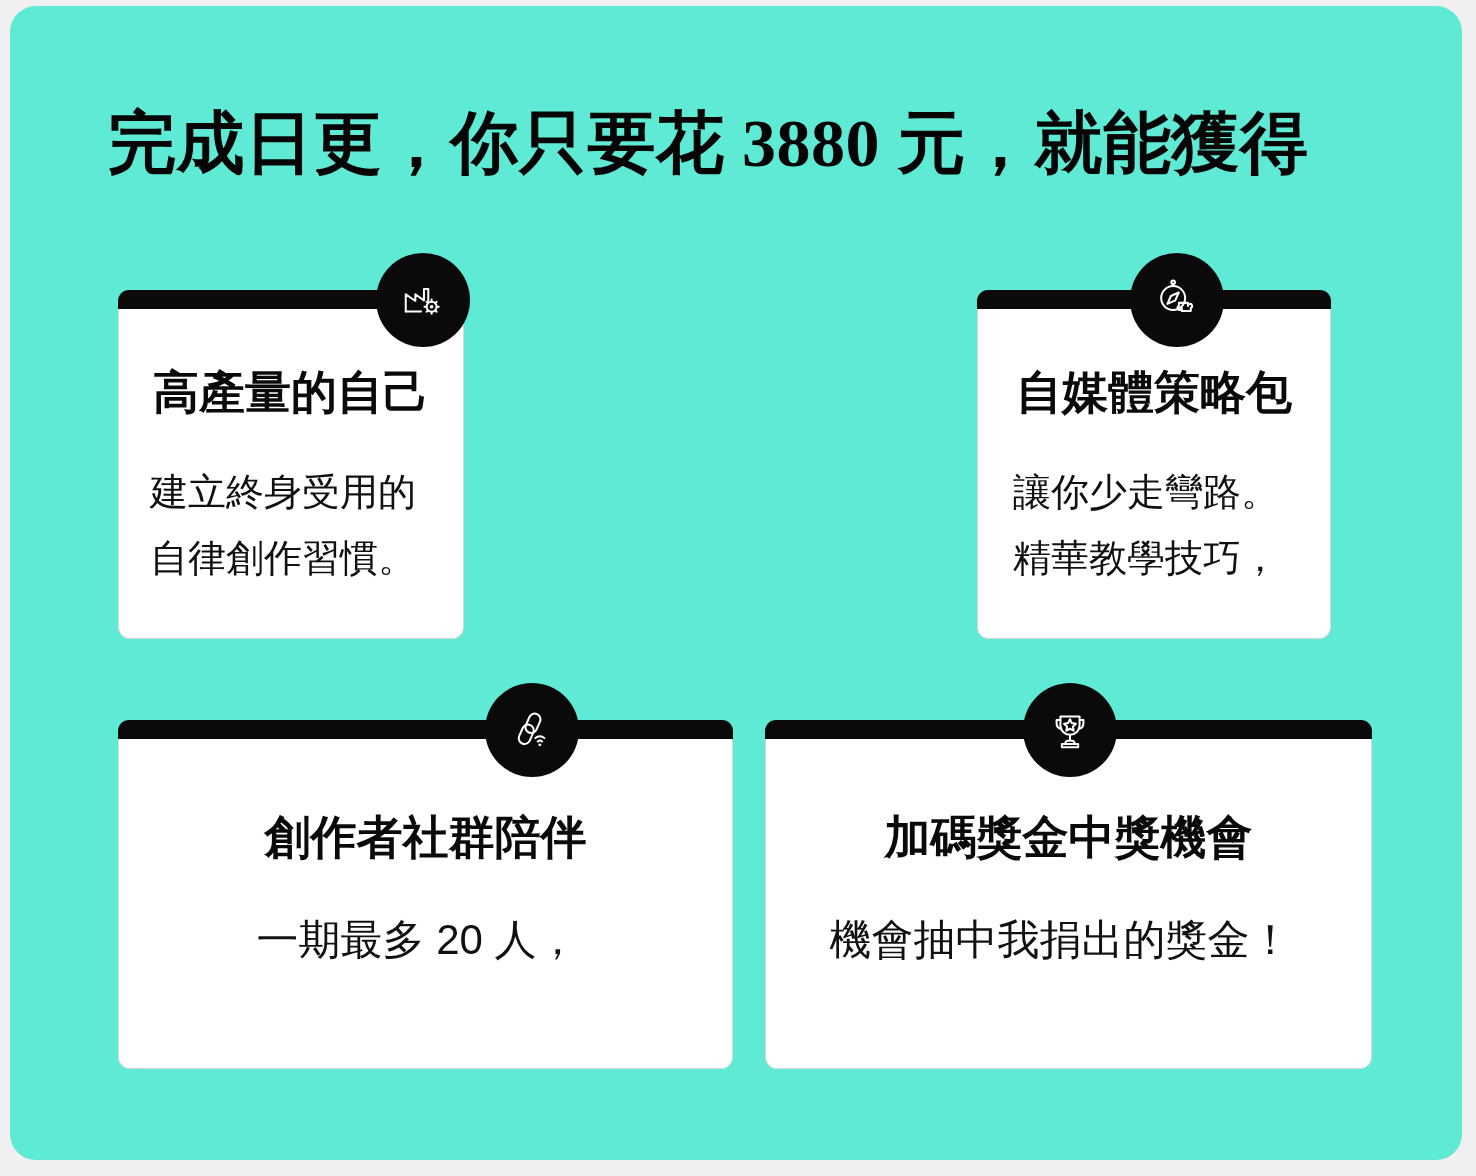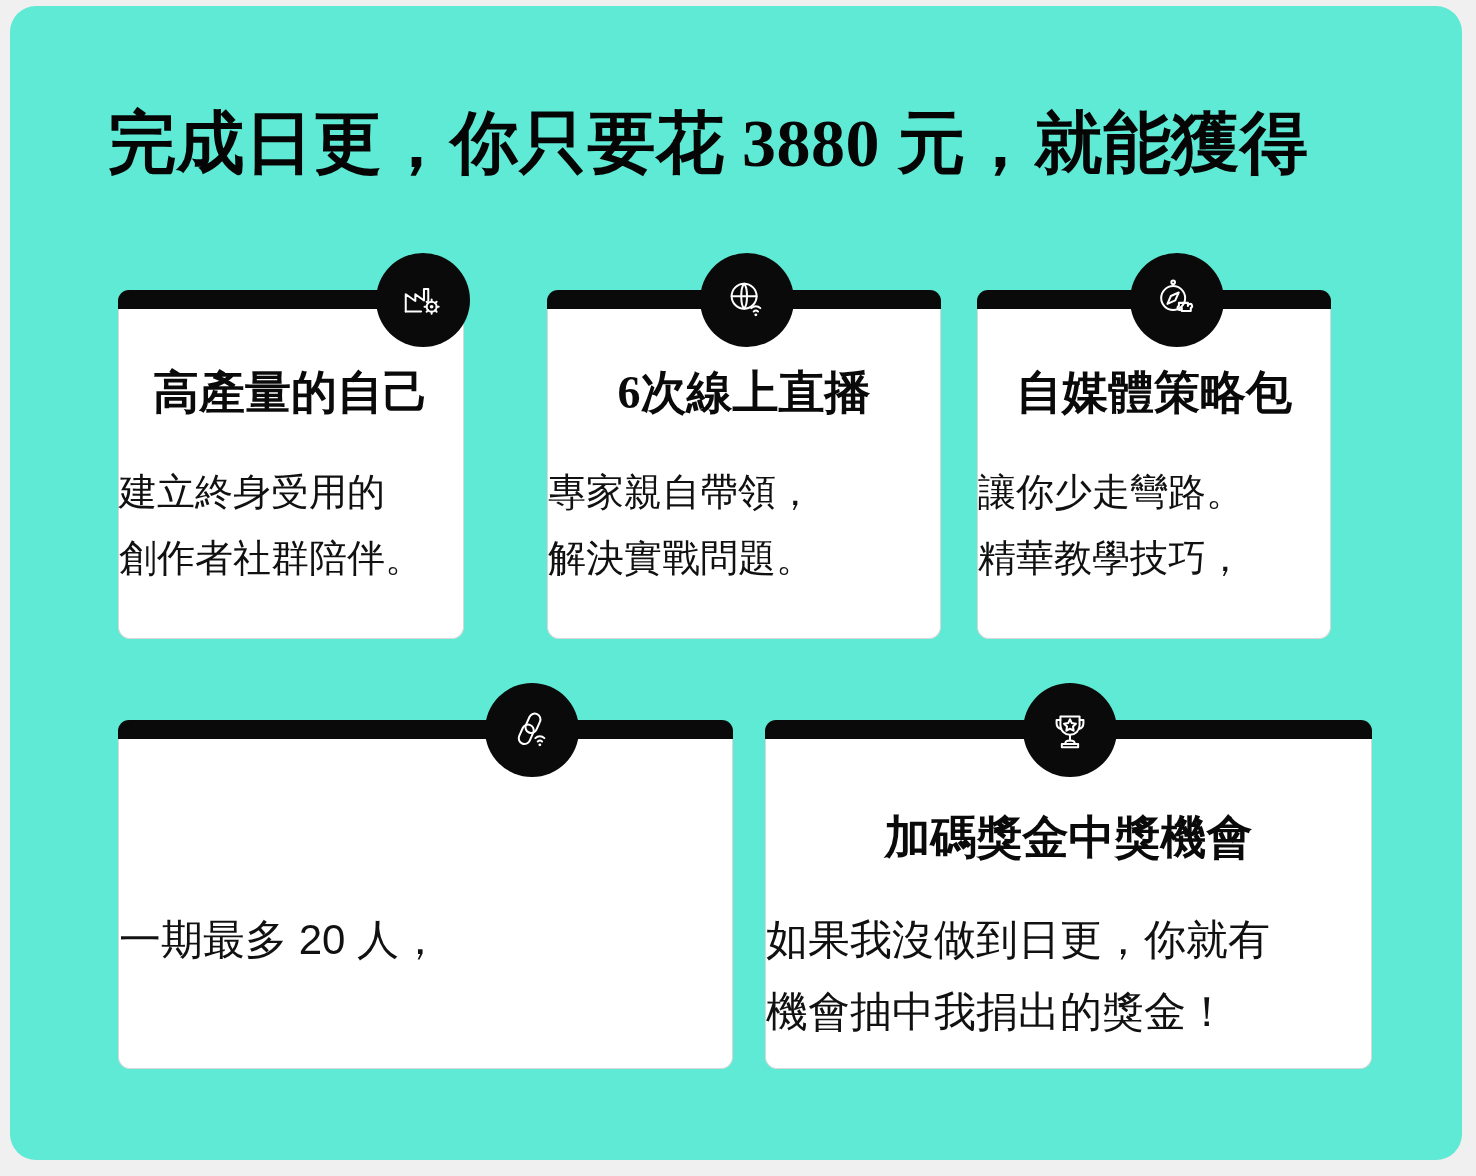--- a/index.html
+++ b/index.html
@@ -81,21 +81,21 @@
     text-align: center;
     font-family: "Liberation Serif", "DejaVu Serif", serif;
     font-weight: bold;
     color: #0a0a0a;
     white-space: nowrap;
   }
   .card-body {
     position: absolute;
     left: 0;
     right: 16px;
-    text-align: left;
+    text-align: center;
     font-family: "Liberation Sans", "DejaVu Sans", sans-serif;
     color: #111111;
     white-space: nowrap;
   }
 
   
   .row1 {
     top: 303px;
     height: 330px;
   }
@@ -152,41 +152,24 @@
         <path d="M6 36V18l10 7V18l9 6.5V12.5h4.5V25"></path>
         <path d="M6 36h16"></path>
         <circle cx="33" cy="31" r="5.2"></circle>
         <circle cx="33" cy="31" r="1.9" fill="#ffffff" stroke="none"></circle>
         <path d="M33 23.6v2.2M33 36.2v2.2M25.6 31h2.2M38.2 31h2.2M27.8 25.8l1.6 1.6M36.6 34.6l1.6 1.6M38.2 25.8l-1.6 1.6M29.4 34.6l-1.6 1.6"></path>
       </svg>
     </div>
     <div class="card-title">高產量的自己</div>
     <div class="card-body">
       <div>建立終身受用的</div>
-      <div>創作者社群陪伴。</div>
-    </div>
-  </div>
-
-  <div class="card row1 r1c2">
-    <div class="card-bar"></div>
-    <div class="card-icon">
-      <svg viewBox="0 0 48 48" fill="none" stroke="#ffffff" stroke-width="2.1" stroke-linecap="round" stroke-linejoin="round">
-        <circle cx="21" cy="20" r="13"></circle>
-        <path d="M8 20h26M21 7c4 4.2 4 21.8 0 26M21 7c-4 4.2-4 21.8 0 26"></path>
-        <path d="M28.5 32.5a6.6 6.6 0 0 1 9.4 0"></path>
-        <path d="M31 36a3.3 3.3 0 0 1 4.5 0"></path>
-        <circle cx="33.2" cy="39.5" r="1.5" fill="#ffffff" stroke="none"></circle>
-      </svg>
-    </div>
-    <div class="card-title">6次線上直播</div>
-    <div class="card-body">
-      <div>專家親自帶領，</div>
-      <div>解決實戰問題。</div>
-    </div>
-  </div>
+      <div>自律創作習慣。</div>
+    </div>
+  </div>
+
 
   <div class="card row1 r1c3">
     <div class="card-bar"></div>
     <div class="card-icon">
       <svg viewBox="0 0 48 48" fill="none" stroke="#ffffff" stroke-width="2.1" stroke-linecap="round" stroke-linejoin="round">
         <circle cx="20" cy="22" r="12.5"></circle>
         <path d="M20 9.5V7.2"></path>
         <circle cx="20" cy="5.6" r="1.9"></circle>
         <path d="M25.8 16.2l-3.6 8.2-8.2 3.6 3.6-8.2z"></path>
         <path d="M30 27h6.4v3.2a2.2 2.2 0 1 1 3 2.1v3.3H30v-3.3a2.2 2.2 0 1 1-3-2.1V27z" transform="translate(-1,0)"></path>
@@ -203,38 +186,38 @@
     <div class="card-bar"></div>
     <div class="card-icon">
       <svg viewBox="0 0 48 48" fill="none" stroke="#ffffff" stroke-width="2.1" stroke-linecap="round" stroke-linejoin="round">
         <rect x="19" y="6.5" width="12" height="21" rx="6" transform="rotate(24 25 17)"></rect>
         <rect x="12" y="18" width="12" height="21" rx="6" transform="rotate(24 18 28.5)"></rect>
         <path d="M27.5 32.5a6.6 6.6 0 0 1 9.4 0"></path>
         <path d="M30 36a3.3 3.3 0 0 1 4.5 0"></path>
         <circle cx="32.2" cy="39.5" r="1.5" fill="#ffffff" stroke="none"></circle>
       </svg>
     </div>
+    <div class="card-title">創作者社群陪伴</div>
     <div class="card-body">
       <div>一期最多 20 人，</div>
     </div>
   </div>
 
   <div class="card row2 r2c2">
     <div class="card-bar"></div>
     <div class="card-icon">
       <svg viewBox="0 0 48 48" fill="none" stroke="#ffffff" stroke-width="2.1" stroke-linecap="round" stroke-linejoin="round">
         <path d="M14 10h20v9a10 10 0 0 1-20 0z"></path>
         <path d="M14 13.5h-4v3.5a6 6 0 0 0 5 5.9"></path>
         <path d="M34 13.5h4v3.5a6 6 0 0 1-5 5.9"></path>
         <path d="M24 29v6"></path>
         <path d="M19 38.5c0-2 2-3.5 5-3.5s5 1.5 5 3.5"></path>
         <path d="M15.5 38.5h17v3.5h-17z"></path>
         <path d="M24 12.8l1.9 4 4.3.6-3.1 3 .7 4.3-3.8-2-3.8 2 .7-4.3-3.1-3 4.3-.6z"></path>
       </svg>
     </div>
     <div class="card-title">加碼獎金中獎機會</div>
     <div class="card-body">
-      <div>如果我沒做到日更，你就有</div>
       <div>機會抽中我捐出的獎金！</div>
     </div>
   </div>
 
 </div>
 
 </body></html>

